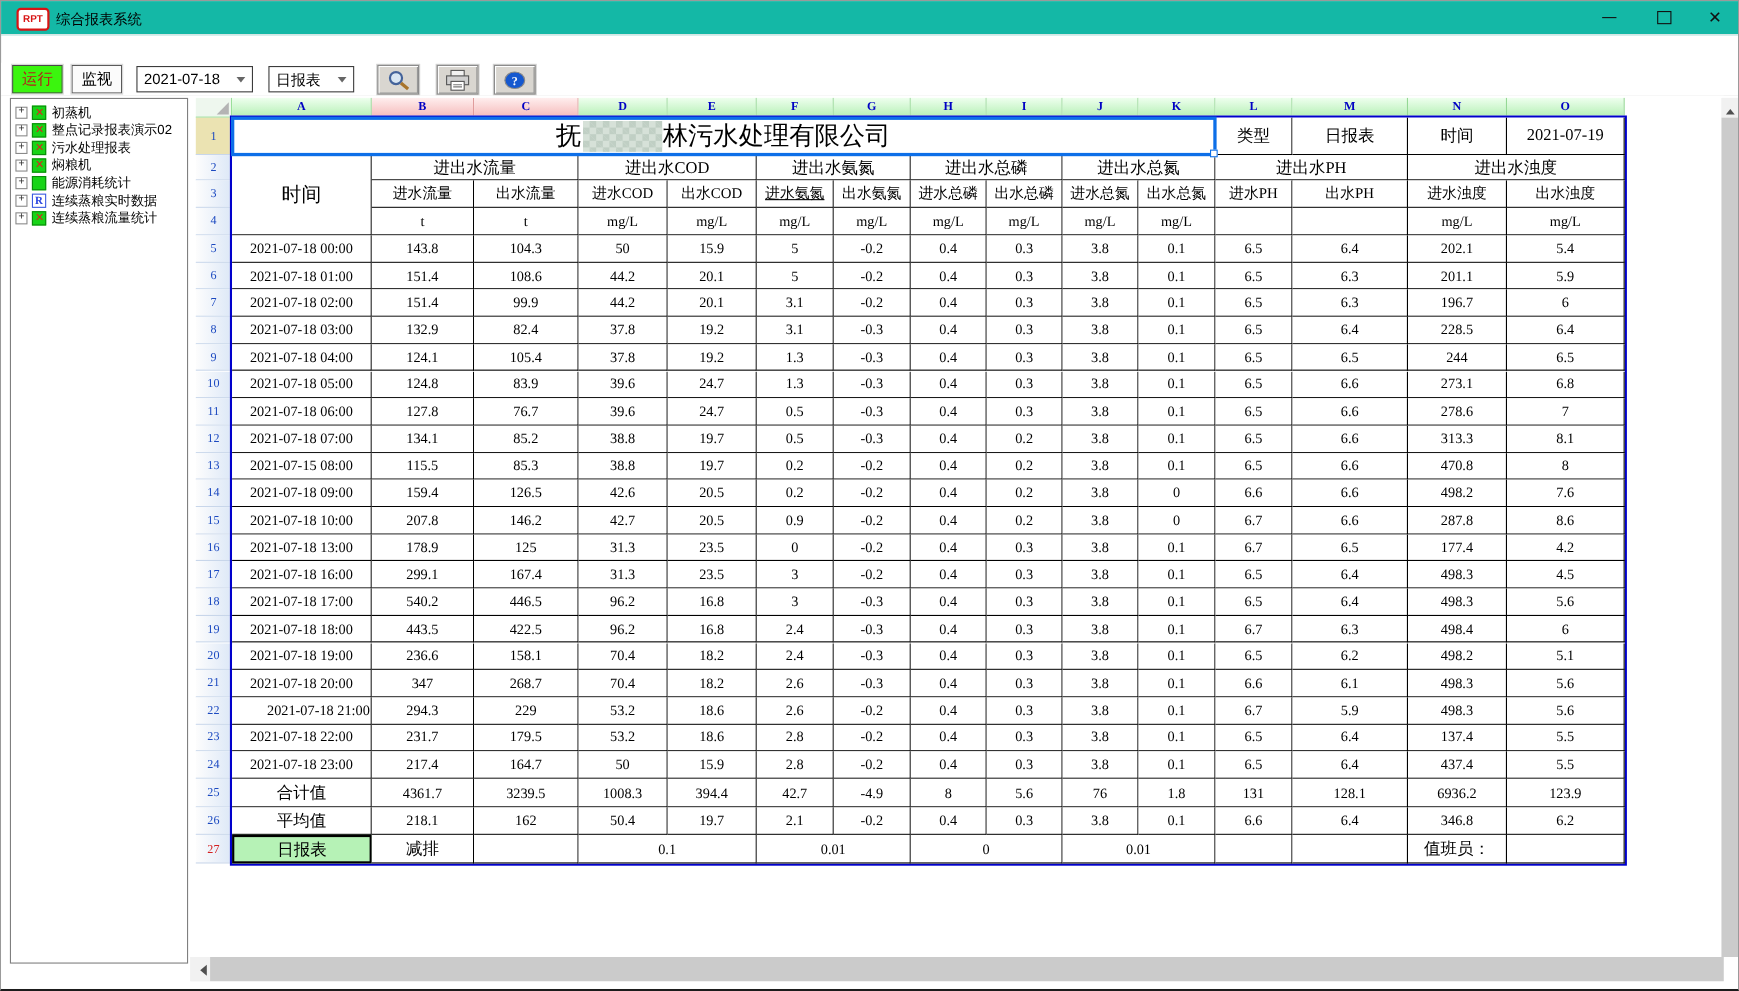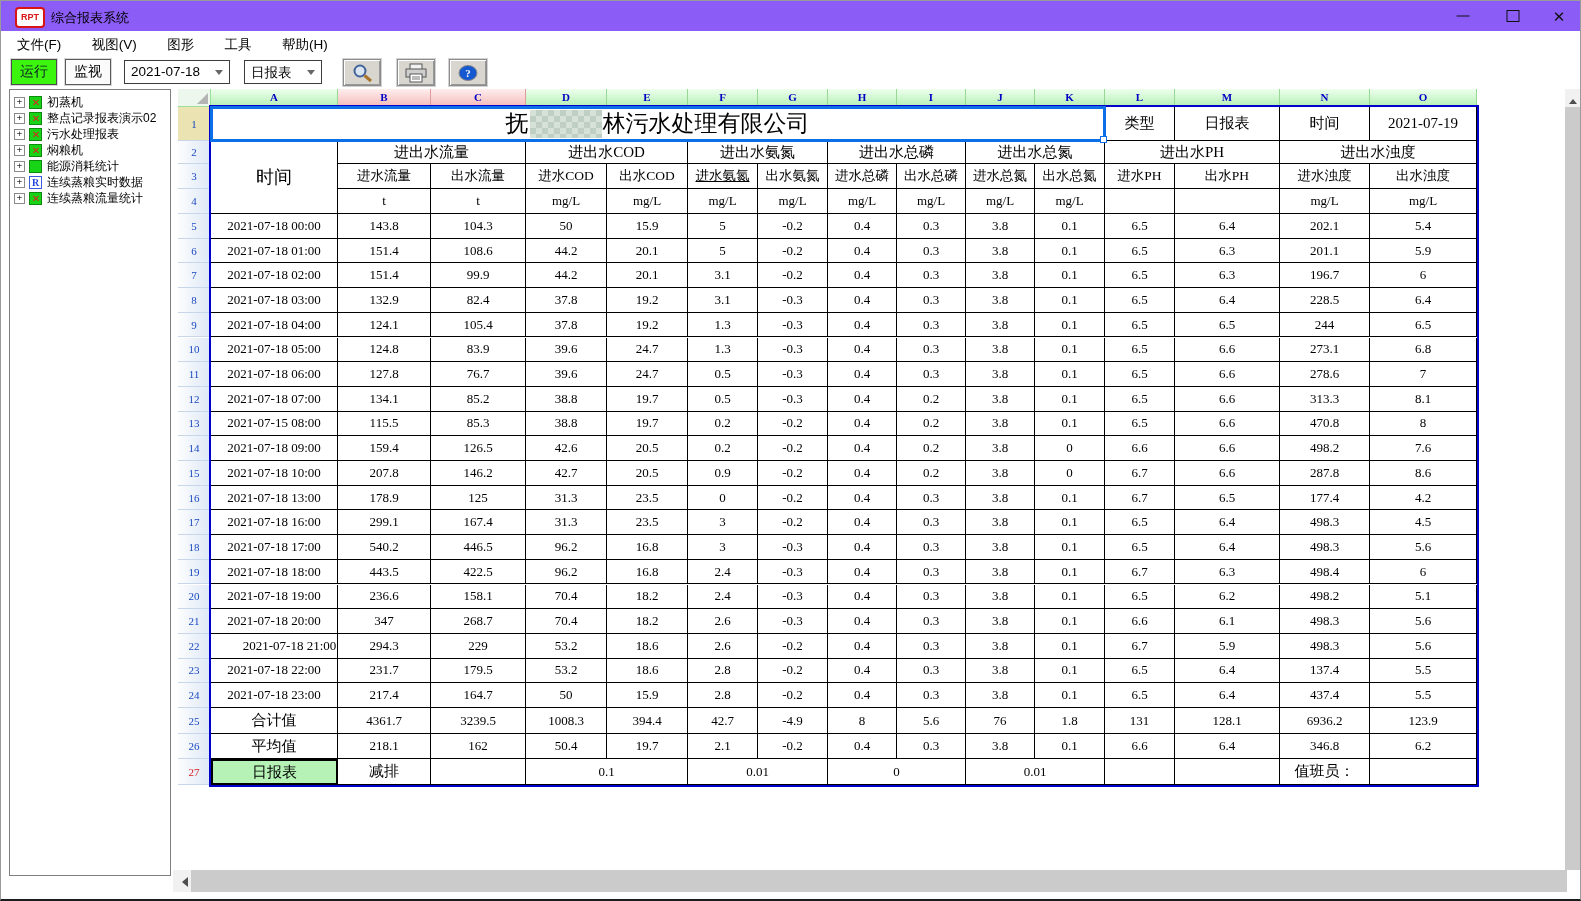--- a/index.html
+++ b/index.html
@@ -1,36 +1,36 @@
 <!DOCTYPE html>
 <html><head>
 <meta charset="utf-8">
 <style>
   html,body{margin:0;padding:0;background:#e8e8e8;}
   .window{position:relative;width:1581px;height:901px;background:#fff;overflow:hidden;
     border:1px solid #9a9a9a;border-bottom:2px solid #1c1c1c;box-sizing:border-box;
     font-family:"Liberation Sans","DejaVu Sans",sans-serif;color:#000;}
   
-  .titlebar{position:absolute;left:0;top:0;right:0;height:30px;background:#8b5cf6;border-bottom:1px solid #ececec;}
+  .titlebar{position:absolute;left:0;top:0;right:0;height:30px;background:#14b8a6;border-bottom:1px solid #ececec;}
   .app-icon{position:absolute;left:14px;top:6px;width:26px;height:17px;border:2px solid #d81414;border-radius:4px;
     color:#d81414;font:bold 9px/17px "Liberation Sans",sans-serif;text-align:center;background:#fff;}
   .app-title{position:absolute;left:50px;top:8px;font-size:13px;}
   .win-btn{position:absolute;top:0;width:44px;height:30px;cursor:default;}
   .win-btn span{position:absolute;left:50%;top:50%;transform:translate(-50%,-50%);}
   .btn-min{left:1440px;} .btn-min span{width:13px;height:0;border-top:1.5px solid #111;}
   .btn-max{left:1490px;} .btn-max span{width:11px;height:10px;border:1.5px solid #111;}
   .btn-close{left:1536px;} .btn-close span{font-size:15px;line-height:15px;color:#111;}
   .btn-close span::before{content:"\2715";}
   
   .menubar{position:absolute;left:0;top:30px;right:0;height:26px;background:#fff;}
   .menu-item{display:inline-block;padding:5px 13px 0 13px;font-size:13.5px;}
   .menu-item:first-child{margin-left:3px;}
   
   .toolbar{position:absolute;left:0;top:56px;right:0;height:30px;background:#fff;border-bottom:1px solid #cccccc;}
-  .btn-run{position:absolute;left:10px;top:2px;width:44px;height:24px;background:#3bf50e;color:#0f172a;
+  .btn-run{position:absolute;left:10px;top:2px;width:44px;height:24px;background:#3bf50e;color:#b91c1c;
     border:1px solid #4a4a4a;outline:1px solid #d8d8d8;font-size:14px;text-align:center;line-height:23px;}
   .btn-mon{position:absolute;left:64px;top:2px;width:44px;height:24px;background:#fbfbfb;color:#000;
     border:1px solid #5a5a5a;outline:1px solid #d8d8d8;font-size:14px;text-align:center;line-height:23px;}
   .combo{position:absolute;top:3px;height:22px;background:#fff;border:1px solid #3c3c3c;font-size:13.5px;}
   .combo .val{position:absolute;left:6px;top:3px;white-space:nowrap;}
   .combo .arr{position:absolute;right:6px;top:9px;width:0;height:0;border:4px solid transparent;border-top:5px solid #666;}
   .combo-date{left:123px;width:104px;} .combo-type{left:243px;width:76px;}
   .icon-btn{position:absolute;top:2px;width:36px;height:25px;background:#d9d6d0;border:1px solid #8c8c8c;
     box-shadow:inset 1px 1px 0 #fff,inset -1px -1px 0 #989898,0 0 0 1px #d2d2d2;}
   .icon-btn svg{position:absolute;left:50%;top:50%;transform:translate(-50%,-50%);}
@@ -100,27 +100,20 @@
         <span></span>
       </div>
     <div class="win-btn btn-max">
         <span></span>
       </div>
     <div class="win-btn btn-close">
         <span></span>
       </div>
   </div>
 
-  <div class="menubar">
-    <span class="menu-item">文件(F)</span>
-    <span class="menu-item">视图(V)</span>
-    <span class="menu-item">图形</span>
-    <span class="menu-item">工具</span>
-    <span class="menu-item">帮助(H)</span>
-  </div>
 
   <div class="toolbar">
     <div class="btn-run">运行</div>
     <div class="btn-mon">监视</div>
     <div class="combo combo-date">
       <span class="val">2021-07-18</span>
       <span class="arr"></span>
     </div>
     <div class="combo combo-type">
       <span class="val">日报表</span>

